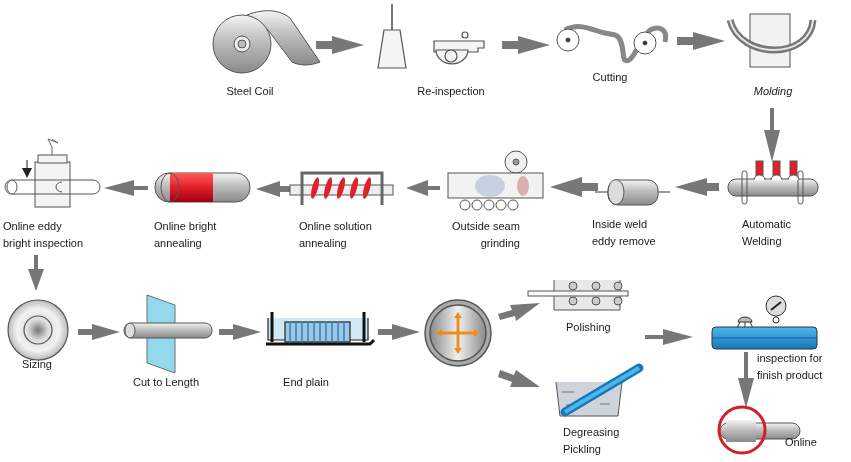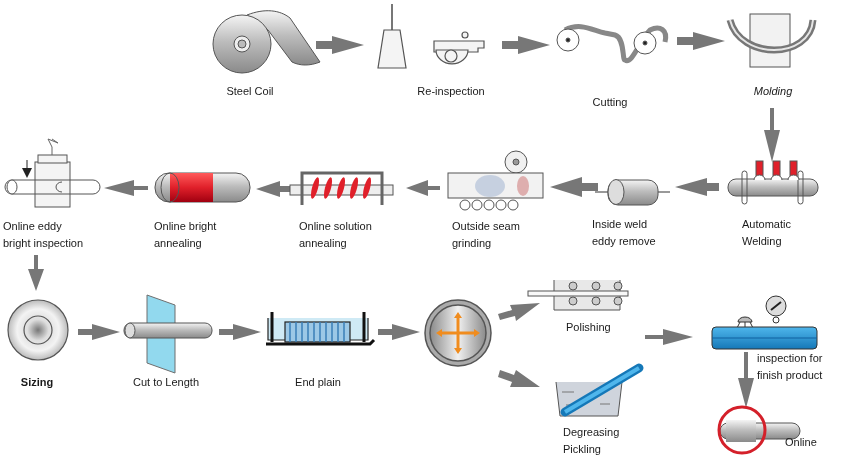--- a/index.html
+++ b/index.html
@@ -212,51 +212,51 @@
   <g stroke="#555" stroke-width="1">
     <rect x="720" y="423" width="80" height="16" rx="8" fill="url(#gSteel)"></rect>
     <ellipse cx="742" cy="431" rx="6" ry="10" fill="#ccc"></ellipse>
     <rect x="726" y="420" width="30" height="22" fill="url(#gSteel)" stroke="none"></rect>
     <circle cx="742" cy="430" r="23" fill="none" stroke="#d4202a" stroke-width="3"></circle>
   </g>
 </svg>
 
 <div class="lbl center" style="left:250px; top:83px;">Steel Coil</div>
 <div class="lbl center" style="left:451px; top:83px;">Re-inspection</div>
-<div class="lbl center" style="left:610px; top:94px;">Cutting</div>
+<div class="lbl center" style="left:610px; top:69px;">Cutting</div>
 <div class="lbl center" style="left:773px; top:83px;font-style:italic;">Molding</div>
 
 <div class="lbl" style="left:742px; top:216px;">
   <div>Automatic</div>
   <div>Welding</div>
 </div>
 <div class="lbl" style="left:592px; top:216px;">
   <div>Inside weld</div>
   <div>eddy remove</div>
 </div>
-<div class="lbl" style="left:452px; top:218px;">
+<div class="lbl" style="left:452px; top:218px;text-align:right;">
   <div>Outside seam</div>
   <div>grinding</div>
 </div>
 <div class="lbl" style="left:299px; top:218px;">
   <div>Online solution</div>
   <div>annealing</div>
 </div>
 <div class="lbl" style="left:154px; top:218px;">
   <div>Online bright</div>
   <div>annealing</div>
 </div>
 <div class="lbl" style="left:3px; top:218px;">
   <div>Online eddy</div>
   <div>bright inspection</div>
 </div>
 
-<div class="lbl center" style="left:37px; top:374px;font-weight:bold;">Sizing</div>
+<div class="lbl center" style="left:37px; top:356px;">Sizing</div>
 <div class="lbl center" style="left:166px; top:374px;">Cut to Length</div>
-<div class="lbl center" style="left:318px; top:374px;text-align:right;">End plain</div>
+<div class="lbl center" style="left:306px; top:374px;text-align:right;">End plain</div>
 <div class="lbl" style="left:417px; top:372px;">
 </div>
 <div class="lbl" style="left:566px; top:319px;">Polishing</div>
 <div class="lbl" style="left:563px; top:424px;">
   <div>Degreasing</div>
   <div>Pickling</div>
 </div>
 <div class="lbl" style="left:757px; top:350px;">
   <div>inspection for</div>
   <div>finish product</div>

